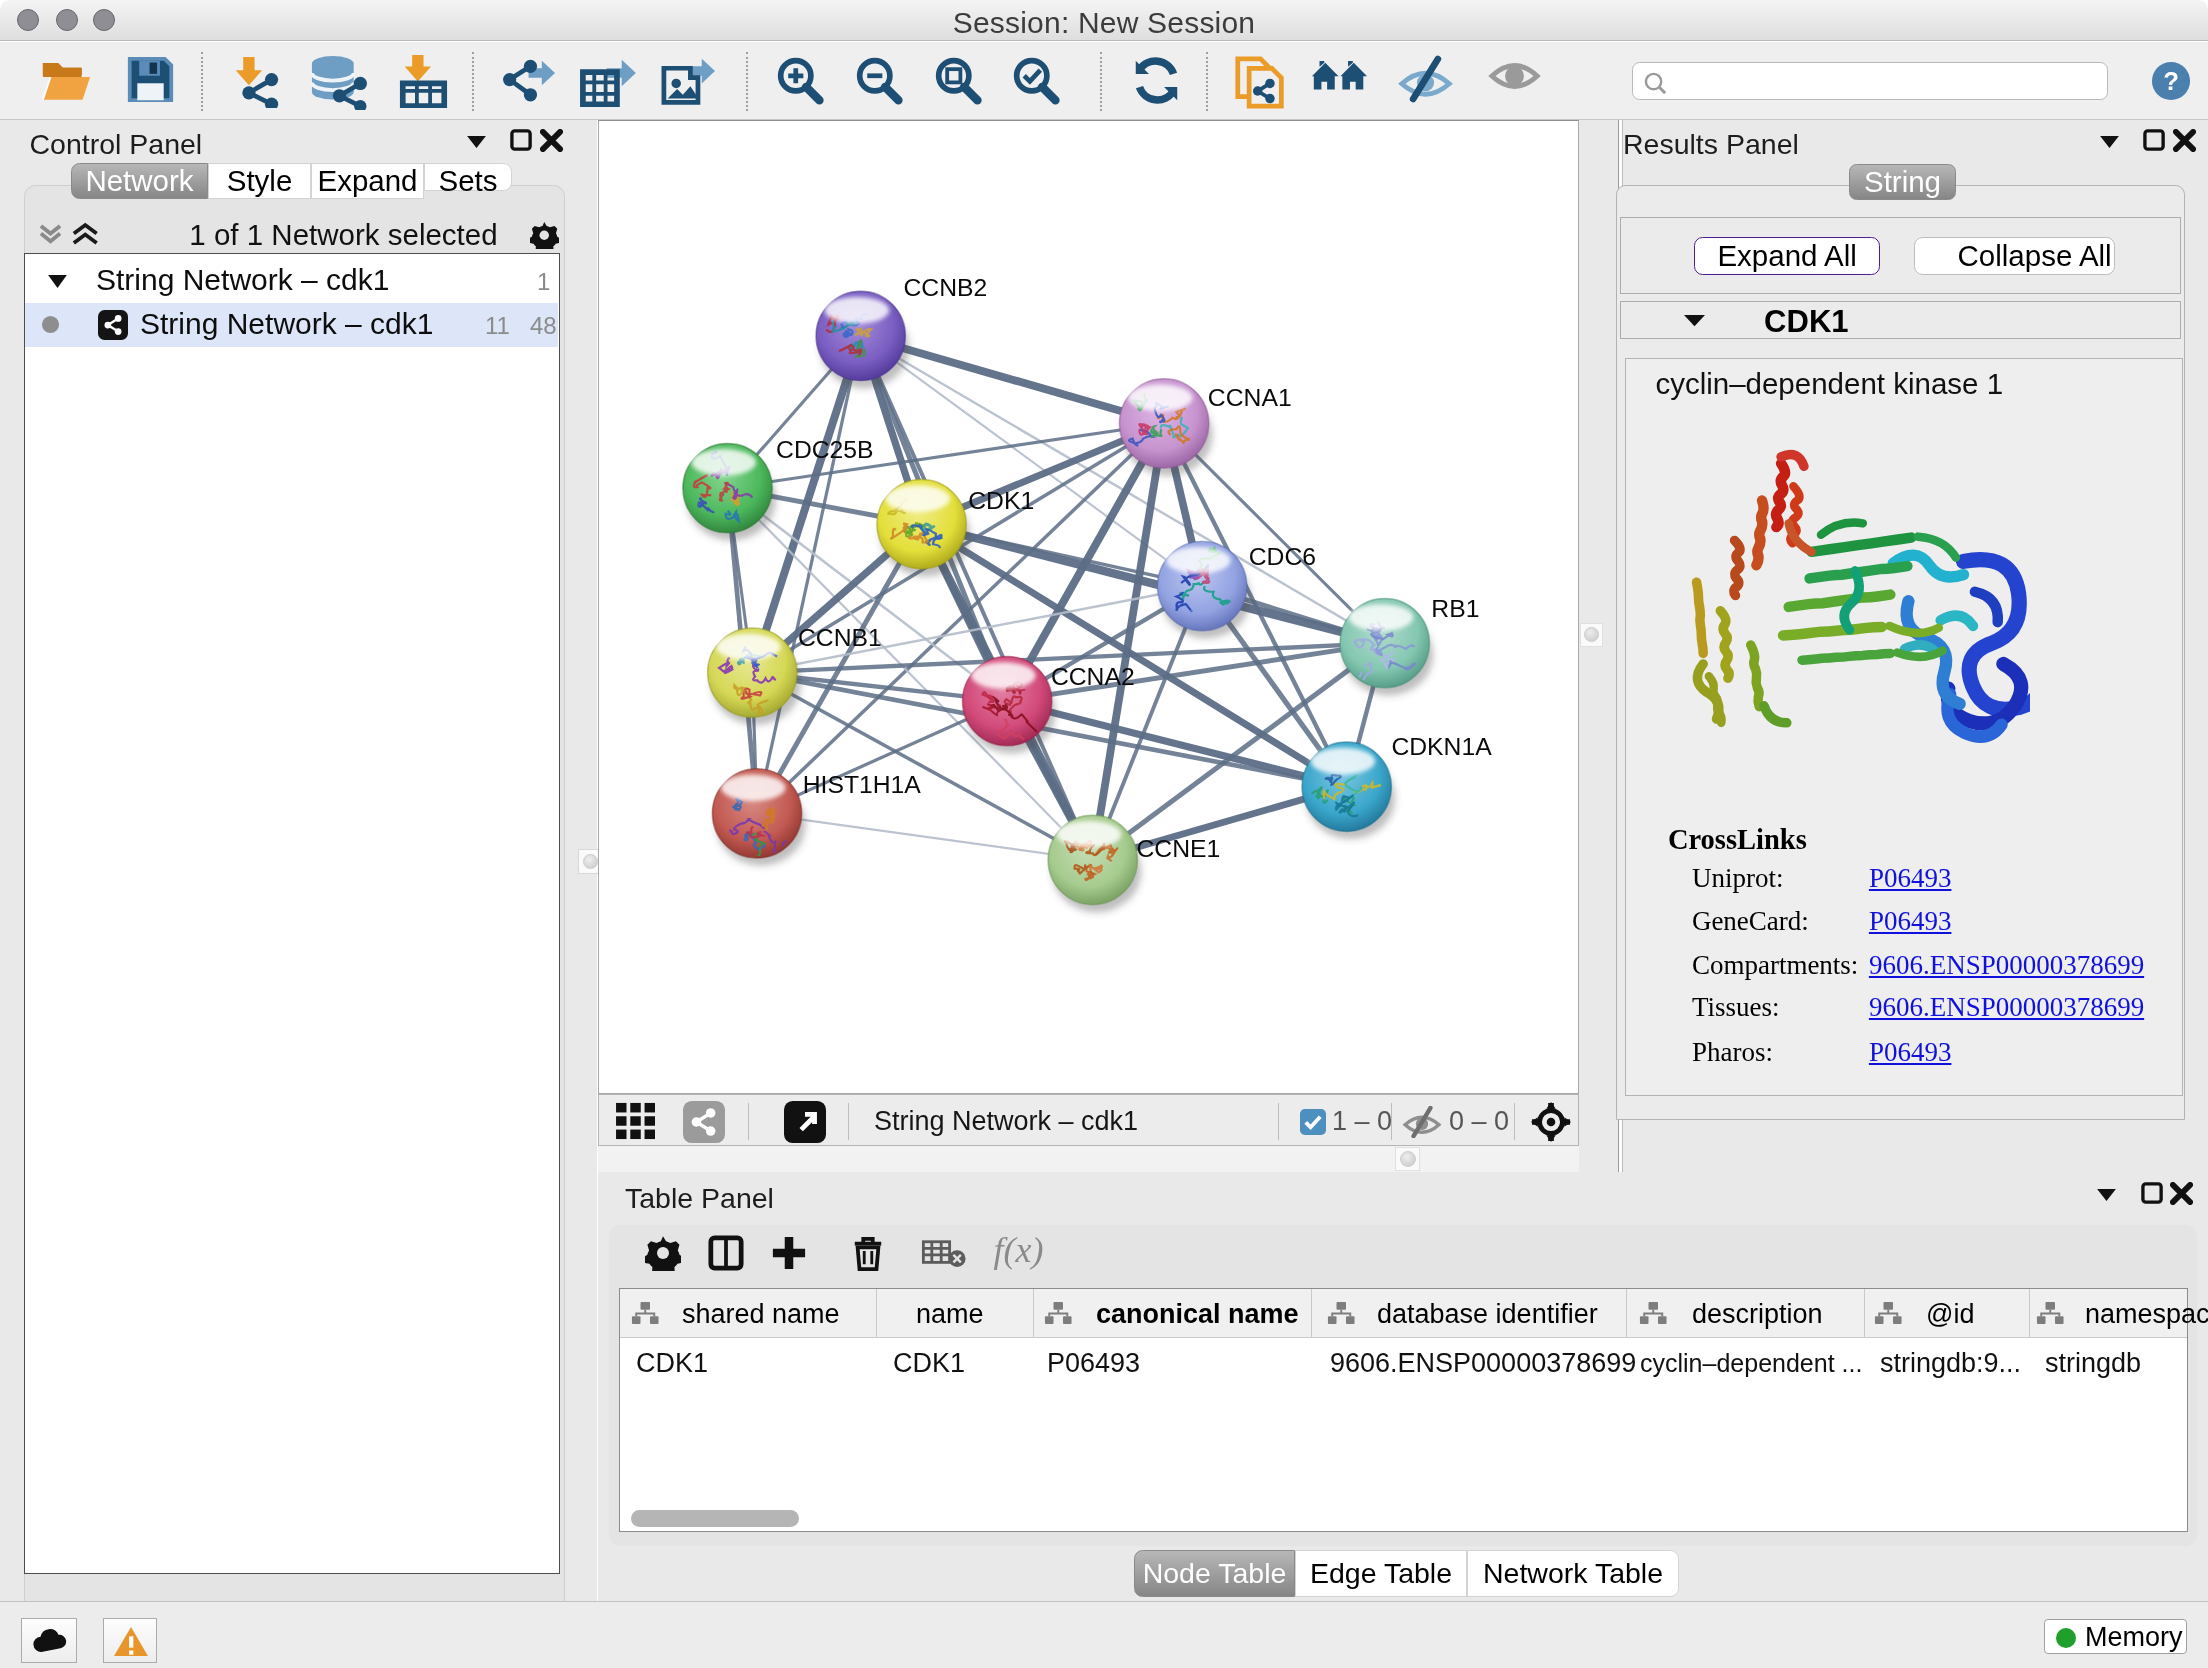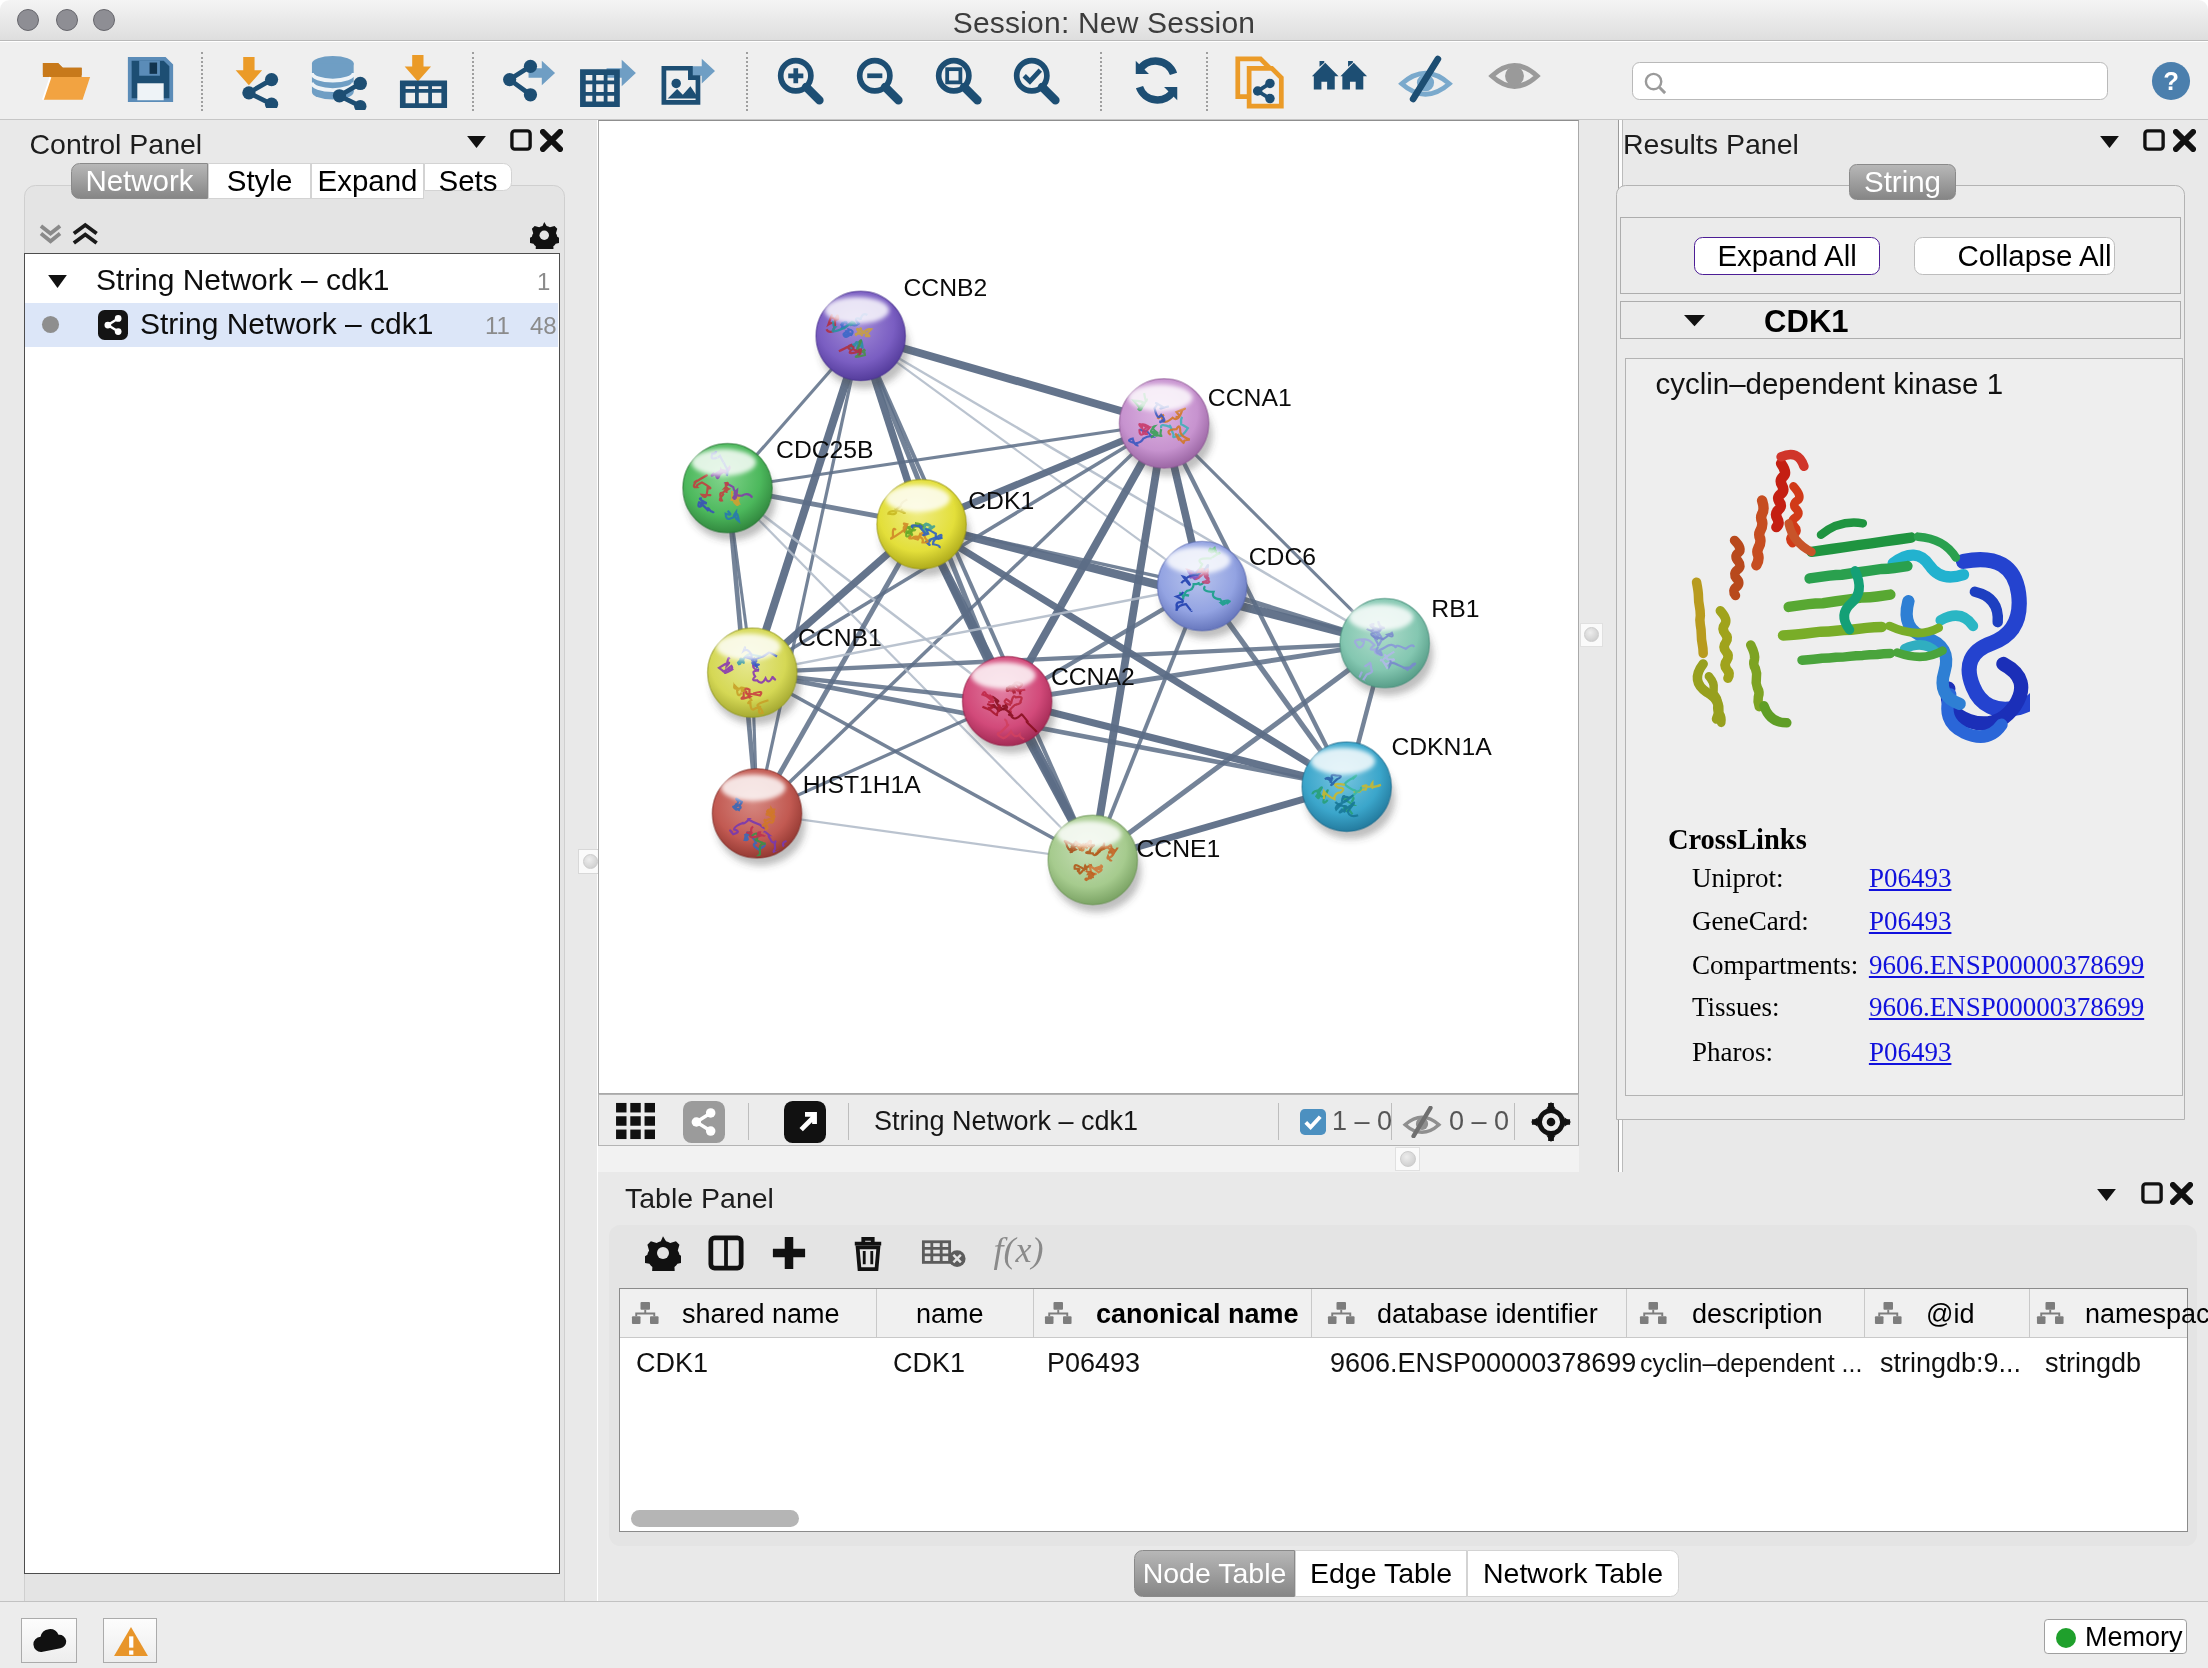--- a/index.html
+++ b/index.html
@@ -226,20 +226,21 @@
           <path d="M4 2 l10 8 10 -8"></path>
           <path d="M4 10 l10 8 10 -8"></path>
         </g>
       </svg>
     <svg class="abs" style="left:46px;top:6.7px;" width="28.5" height="25" viewBox="0 0 30 26">
         <g fill="none" stroke="#1a1a1a" stroke-width="4">
           <path d="M3 12 l12 -9 12 9"></path>
           <path d="M3 22 l12 -9 12 9"></path>
         </g>
       </svg>
+    <div class="abs" style="left:49px;top:2.9px;width:539px;text-align:center;font-size:29.5px;color:#111;">1 of 1 Network selected</div>
     <svg class="abs" style="left:505px;top:5.7px;" width="28.5" height="28.5" viewBox="0 0 30 30">
       <path fill="#111" d="M15 1 l2.5 4.3 a10.5 10.5 0 0 1 3.5 1.4 l4.8 -1.4 2.9 2.9 -1.4 4.8 a10.5 10.5 0 0 1 1.4 3.5 l4.3 2.5 -1.05 4 -4.9 .9 a10.5 10.5 0 0 1 -2.5 2.8 l.3 5 -3.7 2.1 -3.9 -3.1 a10.5 10.5 0 0 1 -3.8 0 l-3.9 3.1 -3.7 -2.1 .3 -5 a10.5 10.5 0 0 1 -2.5 -2.8 l-4.9 -.9 -1.05 -4 4.3 -2.5 a10.5 10.5 0 0 1 1.4 -3.5 l-1.4 -4.8 2.9 -2.9 4.8 1.4 a10.5 10.5 0 0 1 3.5 -1.4 z"></path>
       <circle cx="15" cy="15" r="5" fill="#e4e4e4"></circle>
     </svg>
   </div>
 
   <div class="abs" style="left:24px;top:133px;width:536px;height:1321px;background:#fff;border:1.9px solid #4d4d4d;">
     <div class="abs" style="left:0;top:7.6px;width:533px;height:42px;background:#fff;">
       <svg class="abs" style="left:22px;top:12.4px;" width="21" height="15" viewBox="0 0 22 16">
           <path d="M1 1 h20 l-10 14 z" fill="#111"></path>

